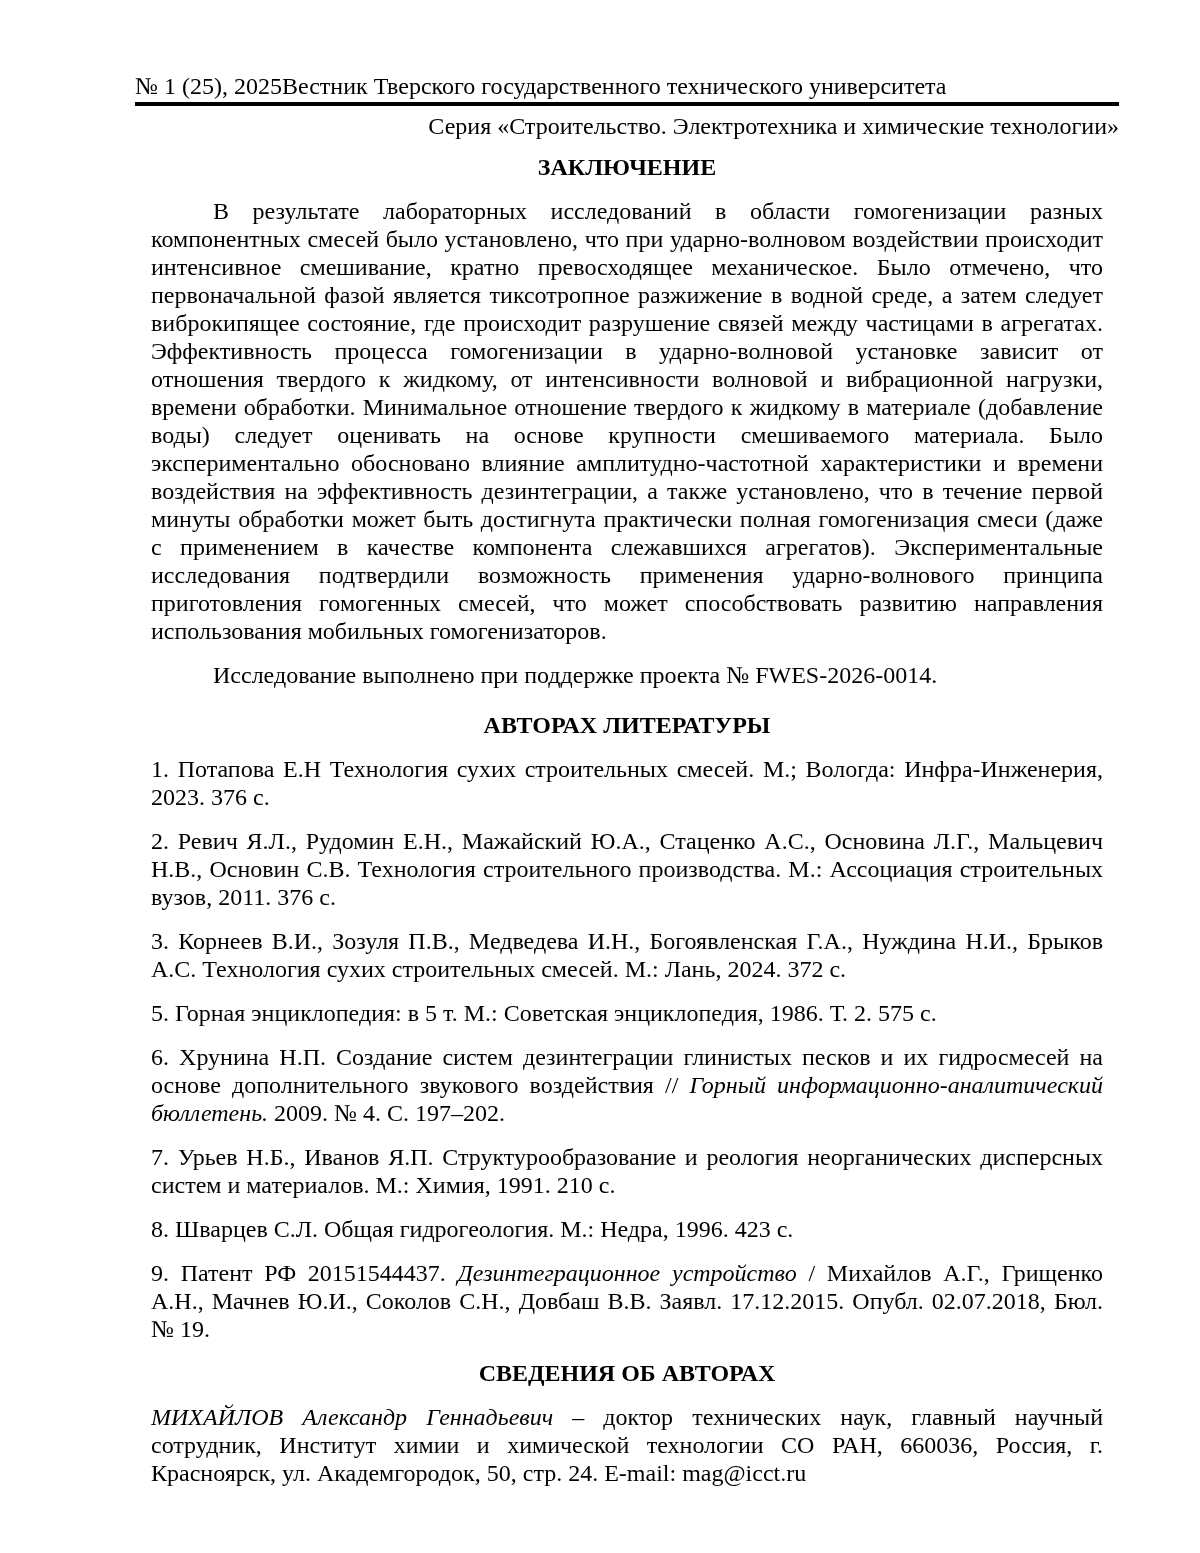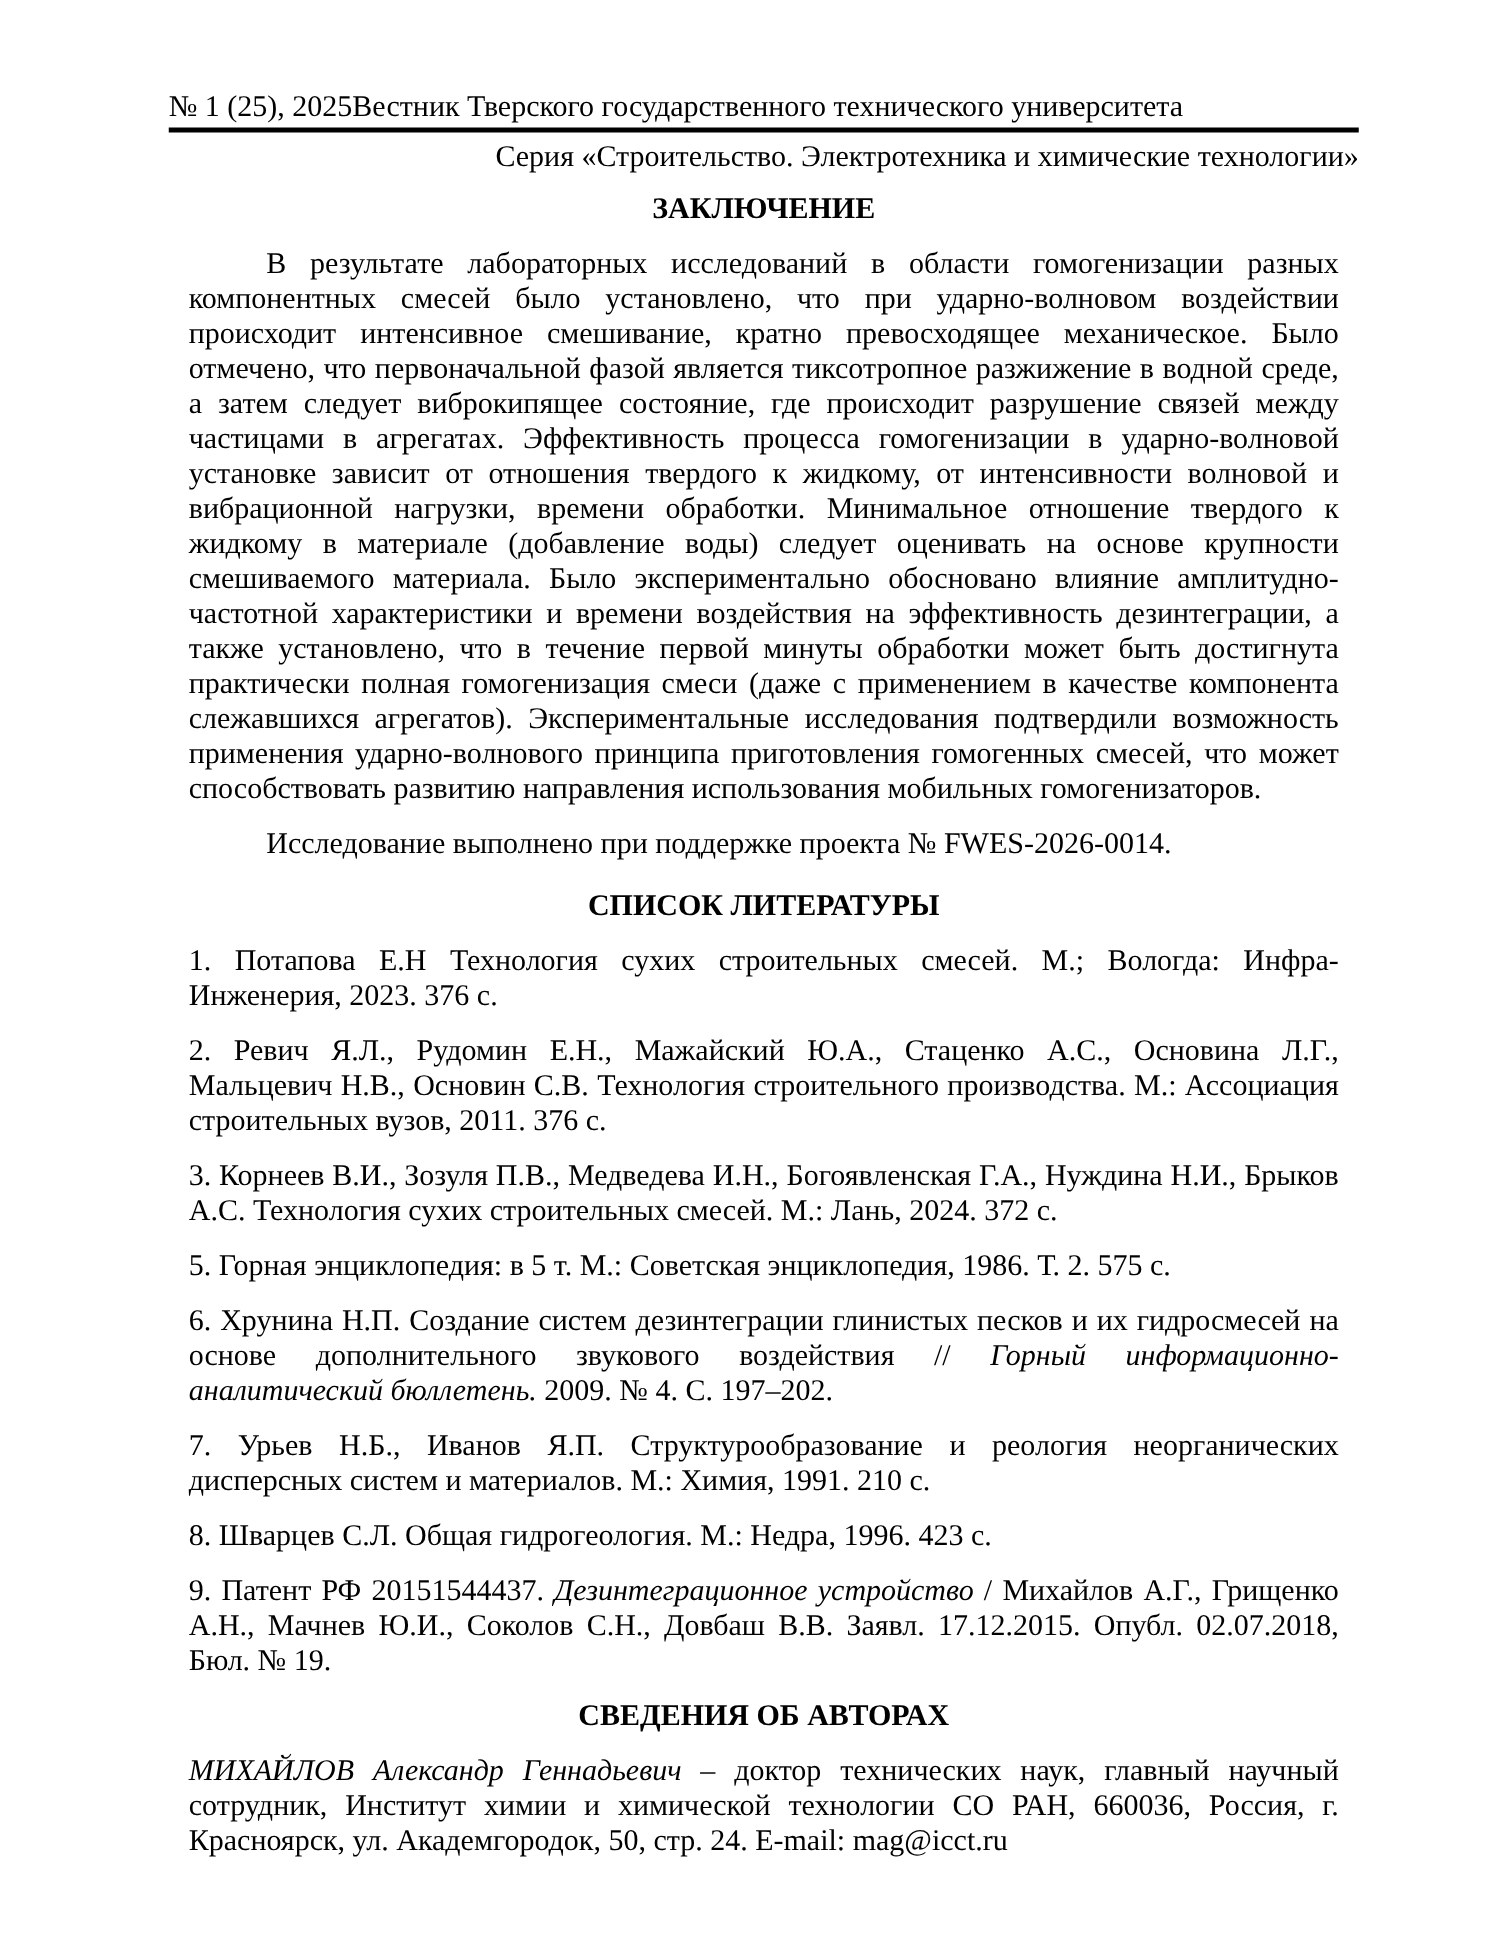--- a/index.html
+++ b/index.html
@@ -13,21 +13,21 @@
     height: 1553px;
     overflow: hidden;
     font-family: "Liberation Serif", "DejaVu Serif", serif;
     font-size: 24px;
     line-height: 28px;
   }
   .page {
     box-sizing: border-box;
     width: 1200px;
     height: 1553px;
-    padding: 72px 113px 0 135px;
+    padding: 72px 81px 0 135px;
     position: relative;
   }
   .header-row {
     display: flex;
     align-items: baseline;
     border-bottom: 4px solid #000000;
     padding-bottom: 2px;
   }
   .issue { white-space: nowrap; }
   .journal { flex: 1; }
@@ -69,21 +69,21 @@
       <span class="journal">Вестник Тверского государственного технического университета</span>
     </div>
 
   <div class="series">Серия «Строительство. Электротехника и химические технологии»</div>
 
   <h2 class="conclusion-title">ЗАКЛЮЧЕНИЕ</h2>
 
   <p class="indent">В результате лабораторных исследований в области гомогенизации разных компонентных смесей было установлено, что при ударно-волновом воздействии происходит интенсивное смешивание, кратно превосходящее механическое. Было отмечено, что первоначальной фазой является тиксотропное разжижение в водной среде, а затем следует виброкипящее состояние, где происходит разрушение связей между частицами в агрегатах. Эффективность процесса гомогенизации в ударно-волновой установке зависит от отношения твердого к жидкому, от интенсивности волновой и вибрационной нагрузки, времени обработки. Минимальное отношение твердого к жидкому в материале (добавление воды) следует оценивать на основе крупности смешиваемого материала. Было экспериментально обосновано влияние амплитудно-частотной характеристики и времени воздействия на эффективность дезинтеграции, а также установлено, что в течение первой минуты обработки может быть достигнута практически полная гомогенизация смеси (даже с применением в качестве компонента слежавшихся агрегатов). Экспериментальные исследования подтвердили возможность применения ударно-волнового принципа приготовления гомогенных смесей, что может способствовать развитию направления использования мобильных гомогенизаторов.</p>
   <p class="indent">Исследование выполнено при поддержке проекта № FWES-2026-0014.</p>
 
-  <h2 class="list-title">СПИСОК ЛИТЕРАТУРЫ</h2>
+  <h2 class="list-title">АВТОРАХ ЛИТЕРАТУРЫ</h2>
 
   <div>
     <p><span>1. Потапова Е.Н Технология сухих строительных смесей. М.; Вологда: Инфра-Инженерия, 2023. 376 с.</span><span class="i"></span><span></span></p>
     <p><span>2. Ревич Я.Л., Рудомин Е.Н., Мажайский Ю.А., Стаценко А.С., Основина Л.Г., Мальцевич Н.В., Основин С.В. Технология строительного производства. М.: Ассоциация строительных вузов, 2011. 376 с.</span><span class="i"></span><span></span></p>
     <p><span>3. Корнеев В.И., Зозуля П.В., Медведева И.Н., Богоявленская Г.А., Нуждина Н.И., Брыков А.С. Технология сухих строительных смесей. М.: Лань, 2024. 372 с.</span><span class="i"></span><span></span></p>
     <p><span>5. Горная энциклопедия: в 5 т. М.: Советская энциклопедия, 1986. Т. 2. 575 с.</span><span class="i"></span><span></span></p>
     <p><span>6. Хрунина Н.П. Создание систем дезинтеграции глинистых песков и их гидросмесей на основе дополнительного звукового воздействия // </span><span class="i">Горный информационно-аналитический бюллетень.</span><span> 2009. № 4. С. 197–202.</span></p>
     <p><span>7. Урьев Н.Б., Иванов Я.П. Структурообразование и реология неорганических дисперсных систем и материалов. М.: Химия, 1991. 210 с.</span><span class="i"></span><span></span></p>
     <p><span>8. Шварцев С.Л. Общая гидрогеология. М.: Недра, 1996. 423 с.</span><span class="i"></span><span></span></p>
     <p><span>9. Патент РФ 20151544437. </span><span class="i">Дезинтеграционное устройство</span><span> / Михайлов А.Г., Грищенко А.Н., Мачнев Ю.И., Соколов С.Н., Довбаш В.В. Заявл. 17.12.2015. Опубл. 02.07.2018, Бюл. № 19.</span></p>

